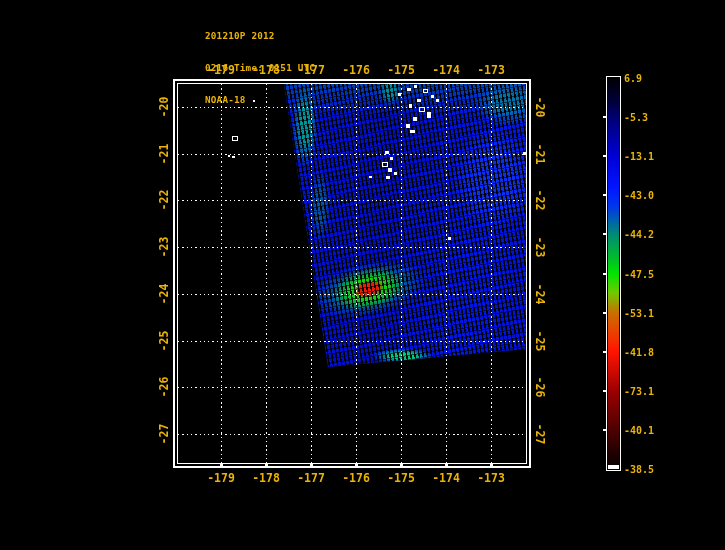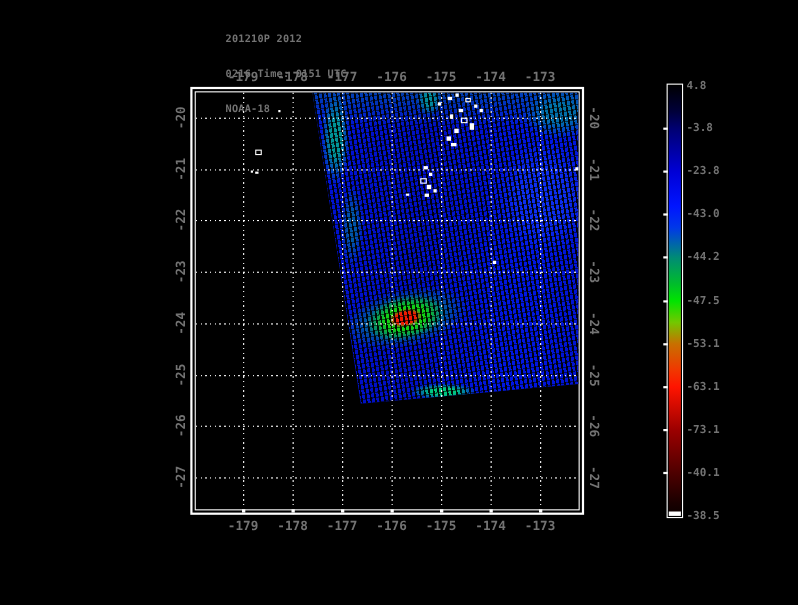--- a/index.html
+++ b/index.html
@@ -1,17 +1,17 @@
 <!DOCTYPE html>
 <html><head>
 <meta charset="utf-8">
 <style>
   html,body{margin:0;padding:0;background:#000;}
   .canvas{position:relative;width:725px;height:550px;background:#000;overflow:hidden;
-          font-family:"DejaVu Sans Mono","Liberation Mono",monospace;color:#737373;}
+          font-family:"DejaVu Sans Mono","Liberation Mono",monospace;color:#eab308;}
   .title-block{position:absolute;left:205px;top:9px;font-size:9.3px;font-weight:bold;
                line-height:10.8px;white-space:pre;letter-spacing:0.2px;}
   
   .plot-outer-frame{position:absolute;left:173px;top:79px;width:358px;height:389px;
                     border:2px solid #fff;box-sizing:border-box;}
   .plot-inner-frame{position:absolute;left:177px;top:83px;width:350px;height:381px;
                     border:1px solid #fff;box-sizing:border-box;}
   .plot-inner{position:absolute;left:178px;top:84px;width:348px;height:379px;overflow:hidden;}
   .gridline-v{position:absolute;top:0;bottom:0;width:1px;
               background:repeating-linear-gradient(to bottom,#fff 0 1.3px,transparent 1.3px 4.3px);}
@@ -177,26 +177,26 @@
       <div class="cb-tick" style="top: 155.2px;"></div>
       <div class="cb-tick" style="top: 194.3px;"></div>
       <div class="cb-tick" style="top: 233.4px;"></div>
       <div class="cb-tick" style="top: 272.5px;"></div>
       <div class="cb-tick" style="top: 311.6px;"></div>
       <div class="cb-tick" style="top: 350.7px;"></div>
       <div class="cb-tick" style="top: 389.8px;"></div>
       <div class="cb-tick" style="top: 428.9px;"></div>
     </div>
   <div id="cb-labels">
-      <div class="cb-label" style="top: 78px;">4.8</div>
-      <div class="cb-label" style="top: 117.1px;">-3.8</div>
-      <div class="cb-label" style="top: 156.2px;">-23.8</div>
+      <div class="cb-label" style="top: 78px;">6.9</div>
+      <div class="cb-label" style="top: 117.1px;">-5.3</div>
+      <div class="cb-label" style="top: 156.2px;">-13.1</div>
       <div class="cb-label" style="top: 195.3px;">-43.0</div>
       <div class="cb-label" style="top: 234.4px;">-44.2</div>
       <div class="cb-label" style="top: 273.5px;">-47.5</div>
       <div class="cb-label" style="top: 312.6px;">-53.1</div>
-      <div class="cb-label" style="top: 351.7px;">-63.1</div>
+      <div class="cb-label" style="top: 351.7px;">-41.8</div>
       <div class="cb-label" style="top: 390.8px;">-73.1</div>
       <div class="cb-label" style="top: 429.9px;">-40.1</div>
       <div class="cb-label" style="top: 469px;">-38.5</div>
     </div>
 
 </div>
 
 </body></html>

